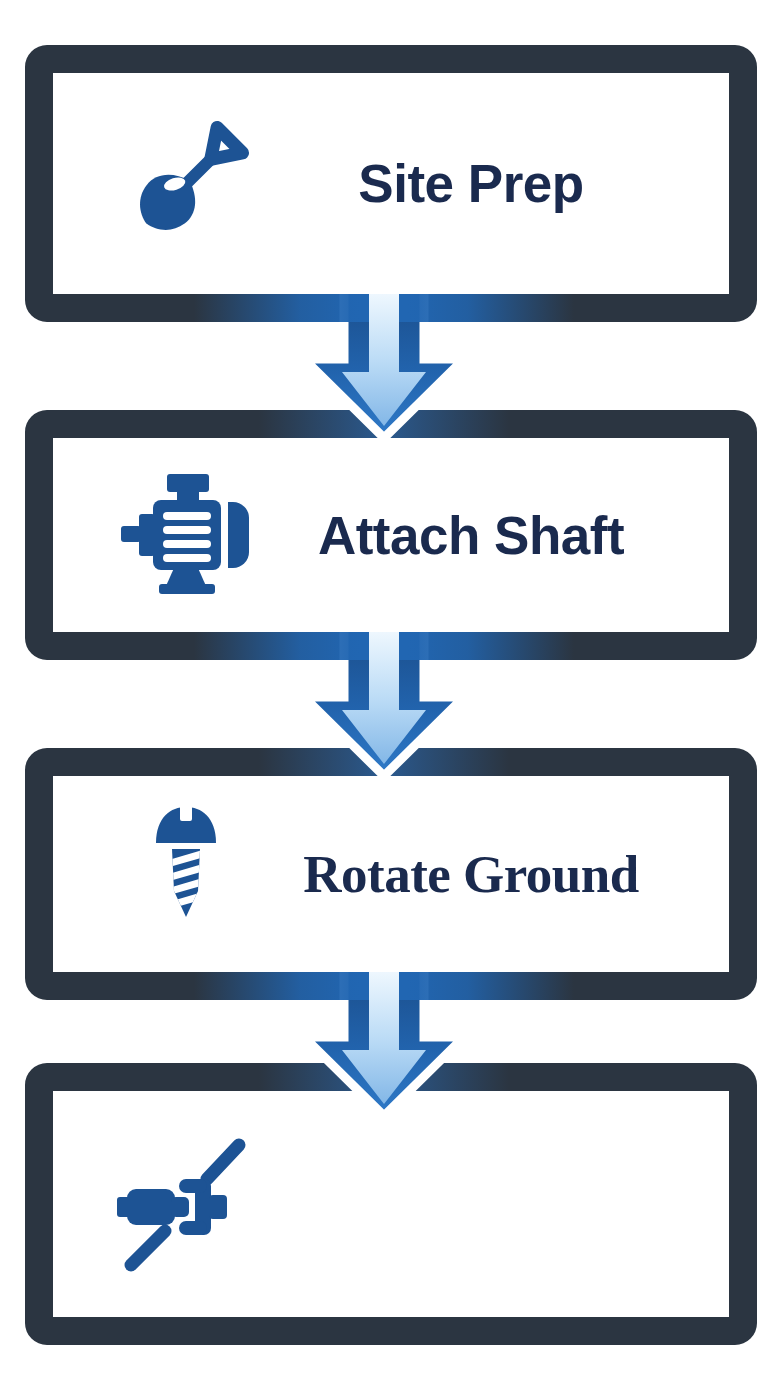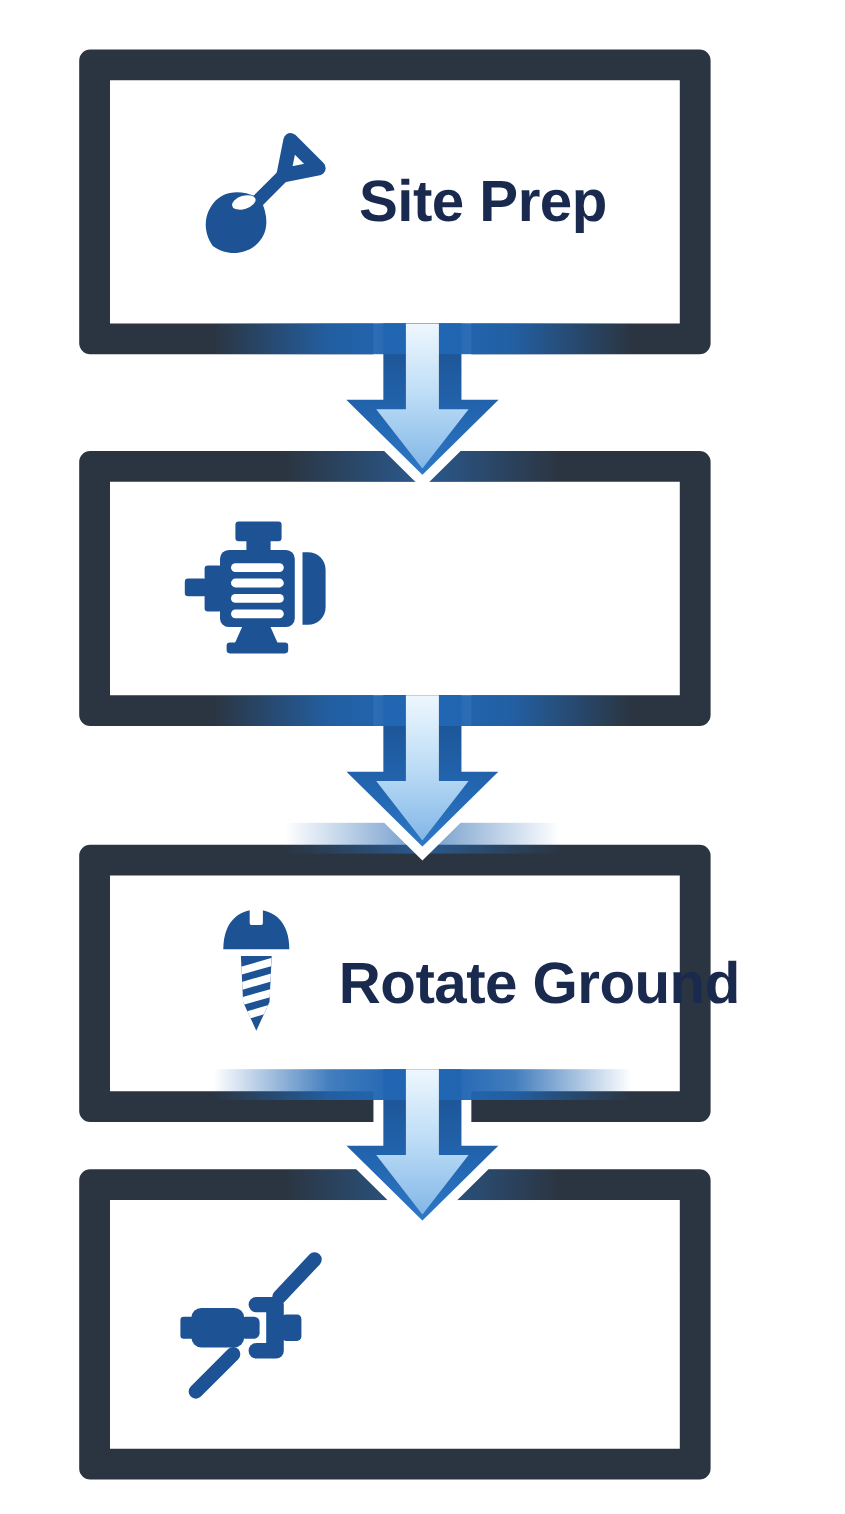--- a/index.html
+++ b/index.html
@@ -6,33 +6,32 @@
   body{
     width:768px;height:1376px;
     background:#ffffff;
     position:relative;
     font-family:"Liberation Sans", sans-serif;
     overflow:hidden;
   }
   .box{
     position:absolute;
     left:25px;
-    width:574px;
+    width:732px;
     box-sizing:border-box;
     border:28px solid #2b3541;
-    border-radius:10px;
+    border-radius:22px;
     background:#ffffff;
     display:flex;
     align-items:center;
     z-index:1;
-    margin-left:47px;
   }
   #box-1{top:45px;height:277px;}
   #box-2{top:410px;height:250px;}
-  #box-3{top:768px;height:252px;}
+  #box-3{top:748px;height:252px;font-family:Liberation Serif, serif;}
   #box-4{top:1063px;height:282px;}
   .step-icon{
     flex:0 0 150px;
     width:150px;height:150px;
     margin-left:58px;
   }
   .step-label{
     flex:1;
     text-align:center;
     padding-right:48px;
@@ -75,20 +74,21 @@
       <rect x="42" y="40" width="68" height="70" rx="8"></rect>
       <rect x="52" y="52" width="48" height="8" rx="4" fill="#ffffff"></rect>
       <rect x="52" y="66" width="48" height="8" rx="4" fill="#ffffff"></rect>
       <rect x="52" y="80" width="48" height="8" rx="4" fill="#ffffff"></rect>
       <rect x="52" y="94" width="48" height="8" rx="4" fill="#ffffff"></rect>
       <path d="M117,42 h5 a16,16 0 0 1 16,16 v34 a16,16 0 0 1 -16,16 h-5 Z"></path>
       <path d="M63,108 L87,108 L95,126 L55,126 Z"></path>
       <rect x="48" y="124" width="56" height="10" rx="3"></rect>
     </g>
   </svg>
+  <div class="step-label">Attach Shaft</div>
 </div>
 
 <div class="box" id="box-3">
   <svg class="step-icon" viewBox="0 0 150 150">
     <defs>
       <clipPath id="shank-clip">
         <path d="M61,50 L89,50 L87,92 L75,118 L63,92 Z"></path>
       </clipPath>
     </defs>
     <g fill="#1d5394">

